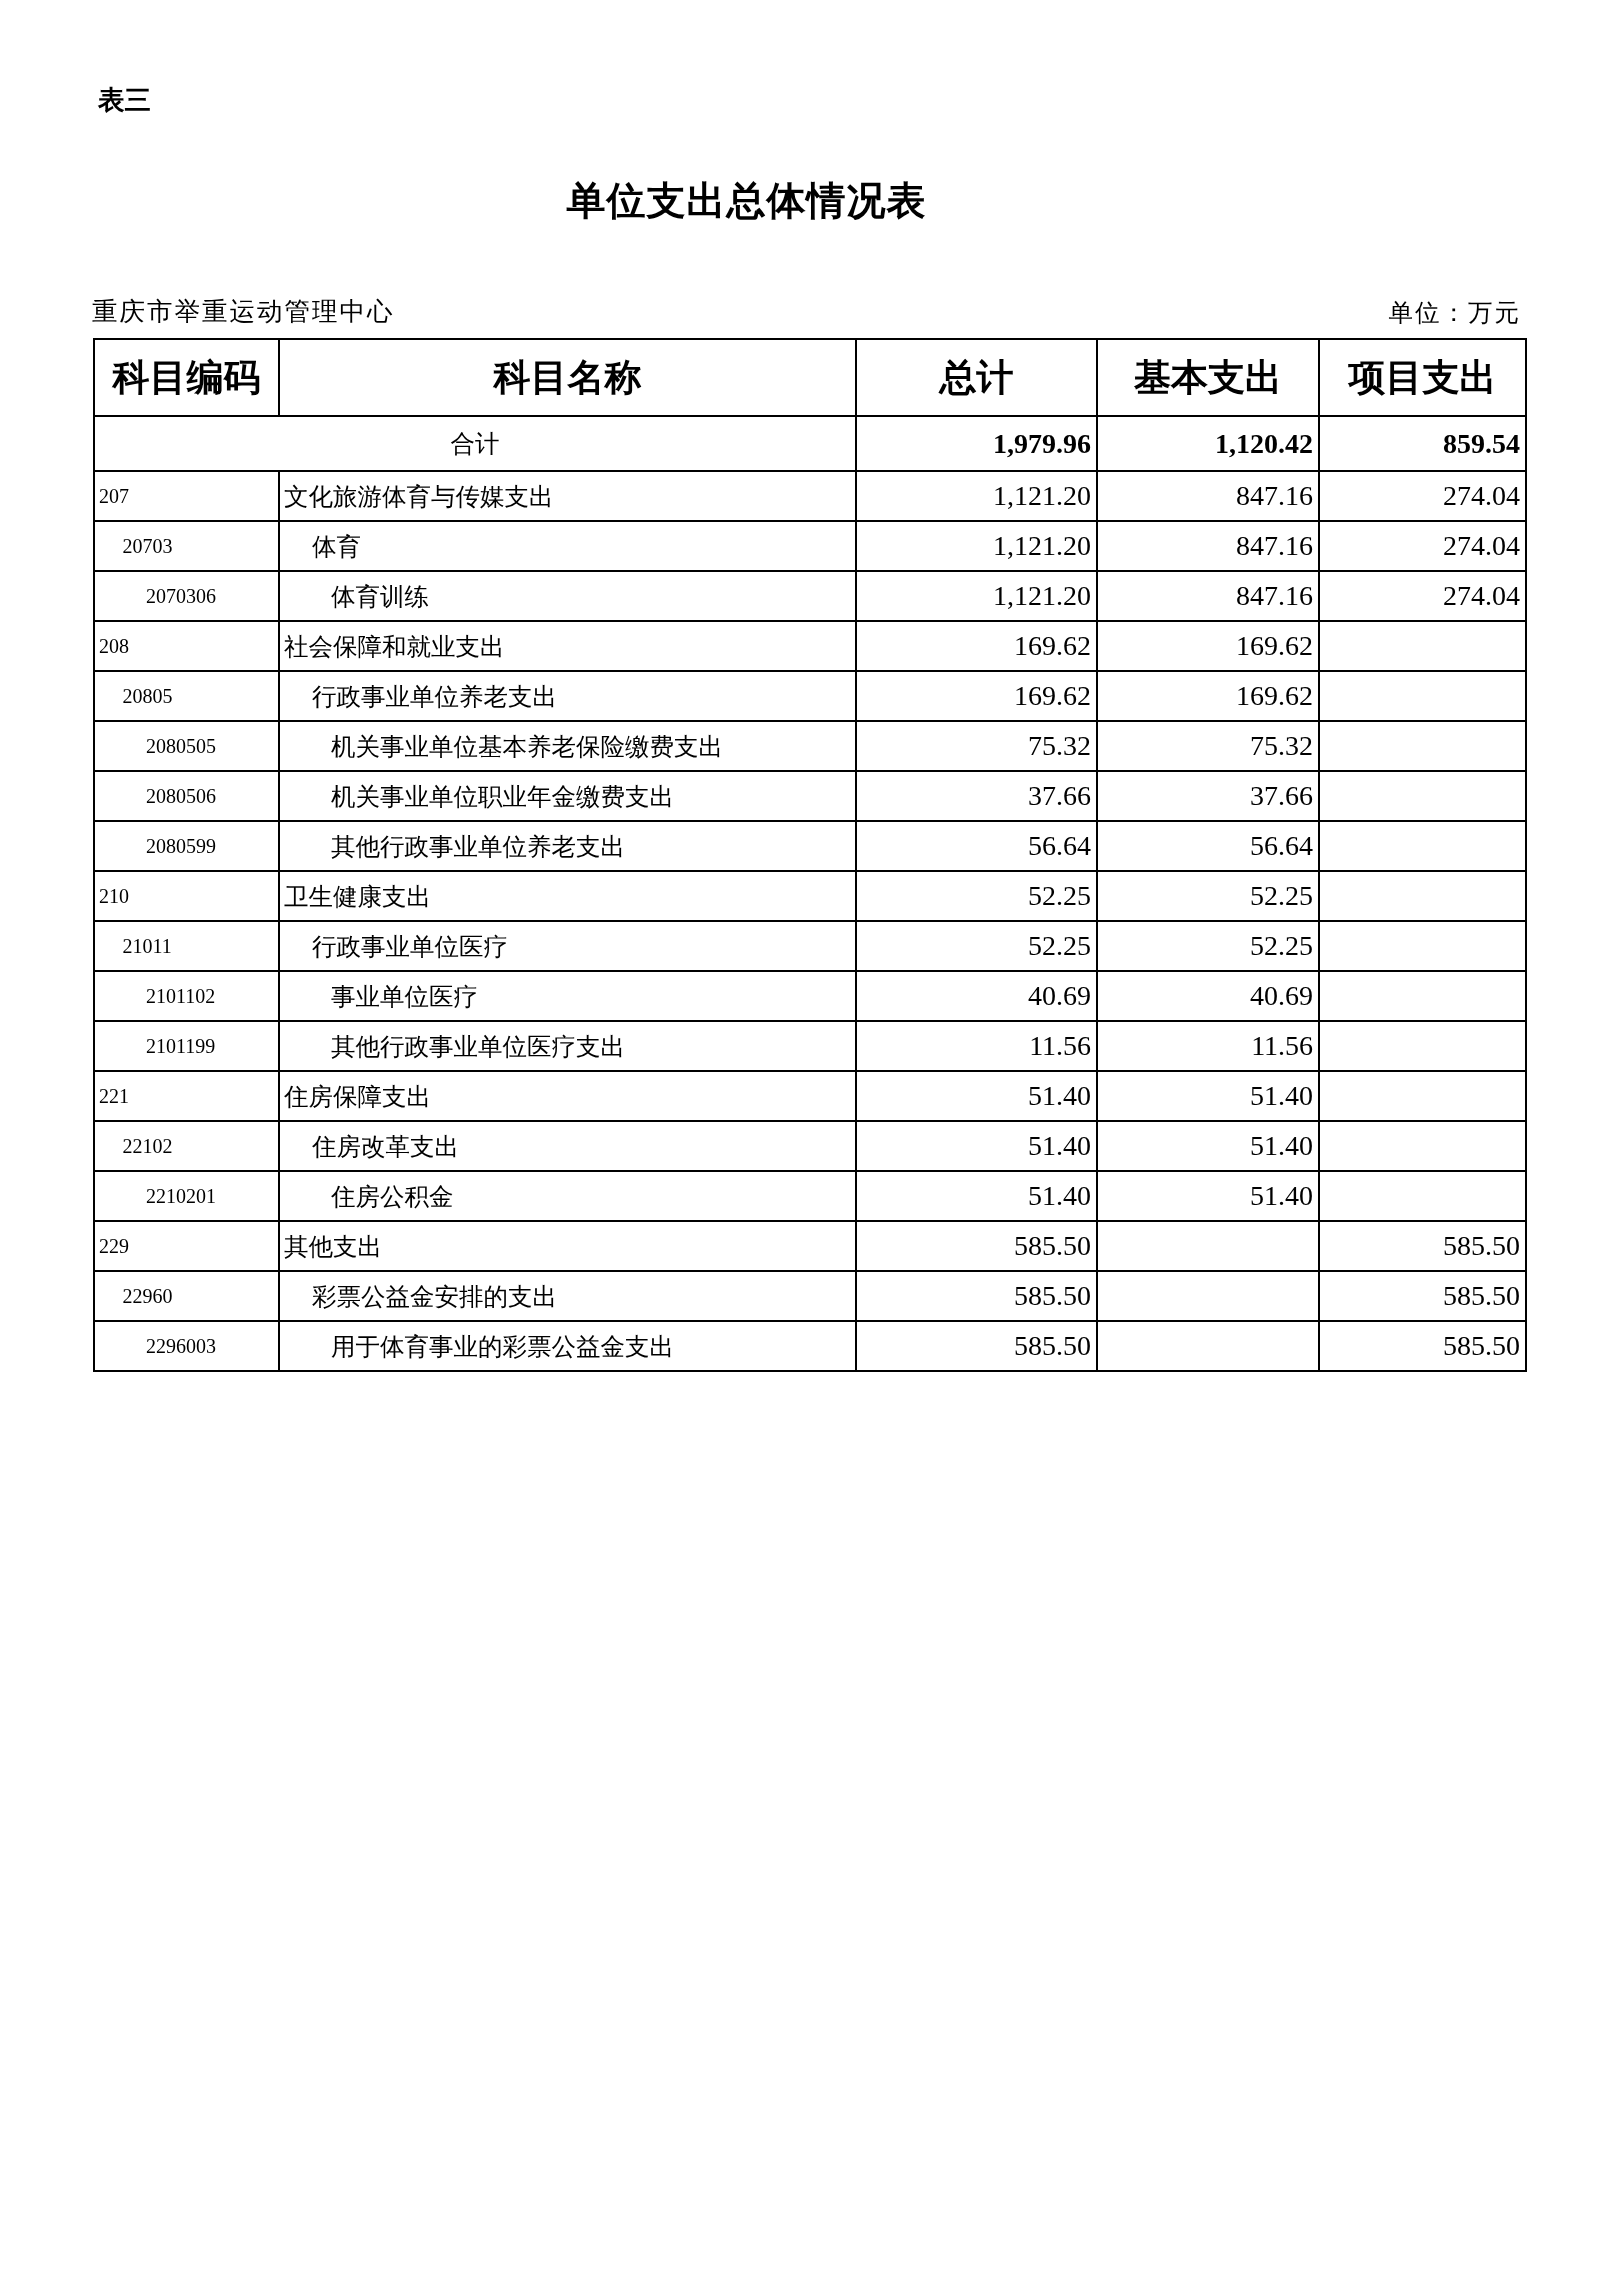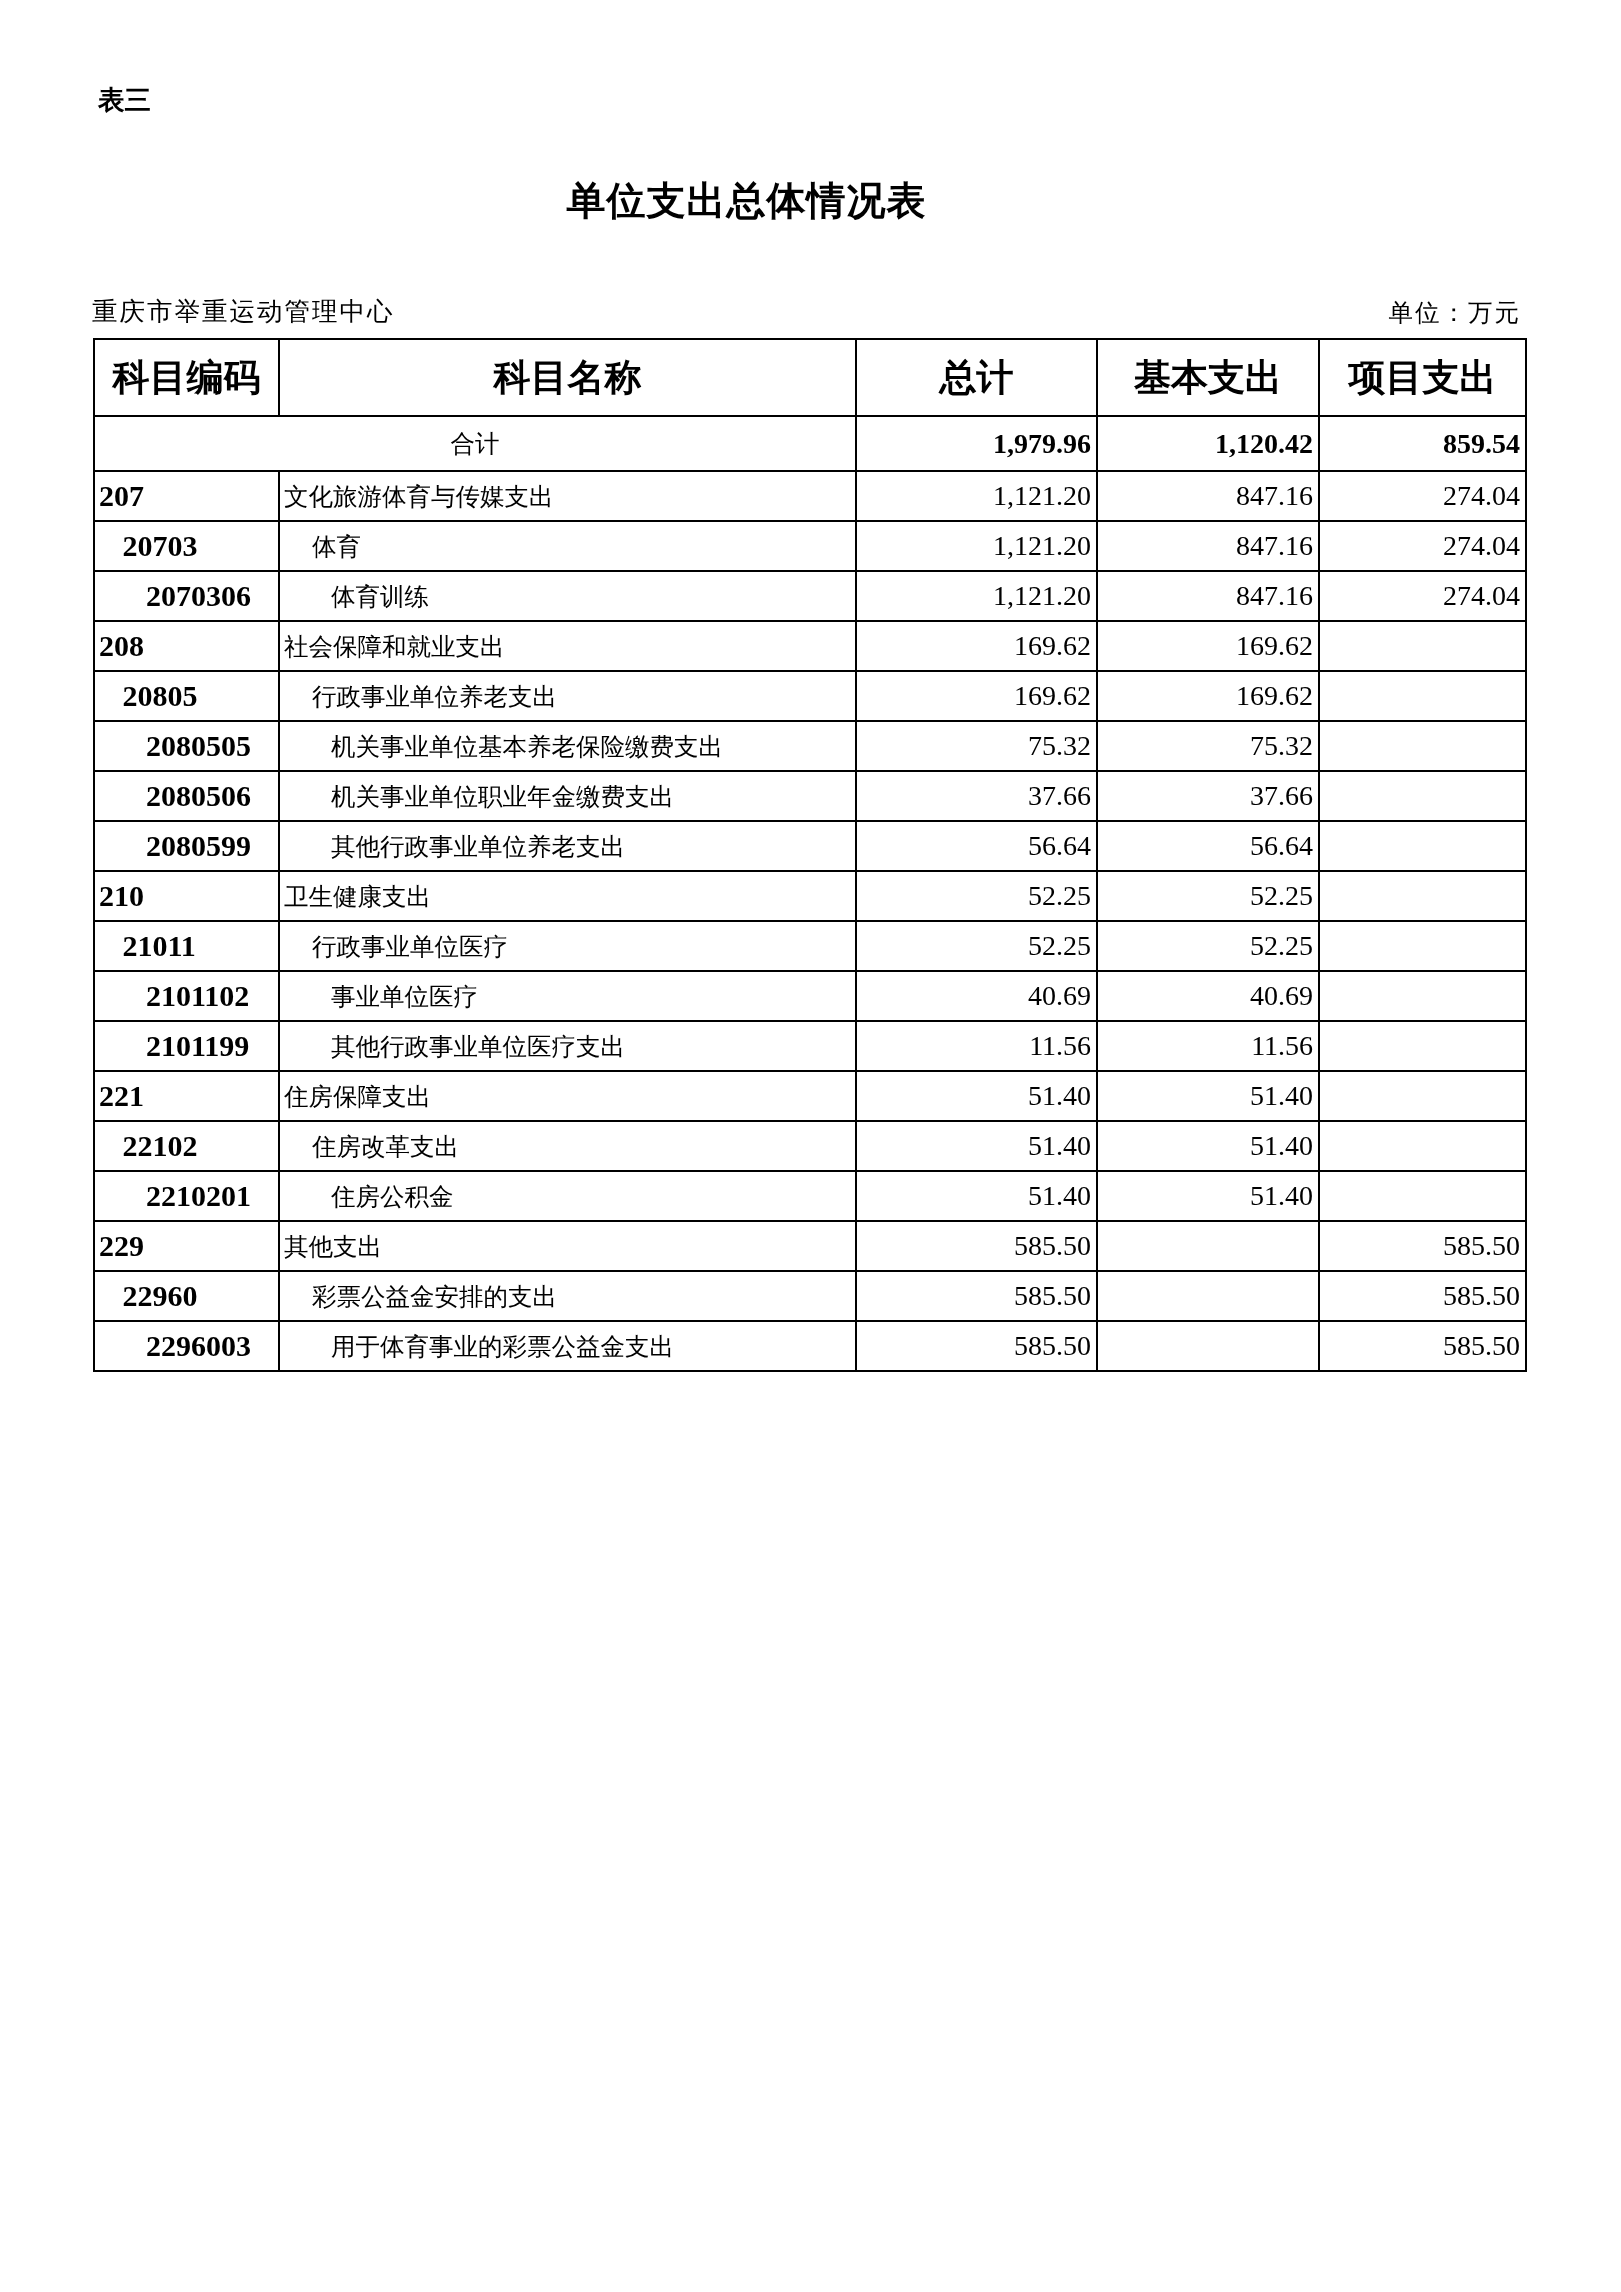--- a/index.html
+++ b/index.html
@@ -6,21 +6,21 @@
   body { width:1621px; height:2293px; position:relative; font-family:"DejaVu Serif","Liberation Serif",serif; color:#000; }
   .label-top { position:absolute; left:98px; top:82px; font-size:26.5px; font-weight:bold; font-family:"DejaVu Sans","Liberation Sans",sans-serif;text-align:right; }
   .title { position:absolute; left:0; width:1493px; top:174px; text-align:center; font-size:39px; font-weight:bold; letter-spacing:1px; }
   .org { position:absolute; left:92px; top:294px; font-size:25.5px; letter-spacing:2px; }
   .unit { position:absolute; right:100px; top:296px; font-size:24.5px; letter-spacing:2px; }
   table { position:absolute; left:93px; top:338px; width:1433px; border-collapse:collapse; table-layout:fixed; }
   td, th { border:2.9px solid #000; padding:0 4.9px; height:48px; font-size:24.5px; white-space:nowrap; overflow:hidden; }
   th { height:75px; font-size:37px; font-weight:bold; font-family:"DejaVu Sans","Liberation Sans",sans-serif; text-align:center; }
   tr.total td { height:53px;margin-left:36px; }
   .num { text-align:right; font-family:"Liberation Serif",serif; font-size:28px; }
-  .code { font-family:"Liberation Serif",serif; font-size:30px;font-weight:bold; }
+  .code { font-family:"Liberation Serif",serif; font-size:20px; }
   .bold { font-weight:bold; }
   .center { text-align:center; }
   .l1 { padding-left:3.9px; } .l2 { padding-left:32px;font-family:Liberation Serif, serif; } .l3 { padding-left:51px; }
   .n1 { padding-left:3.9px; } .n2 { padding-left:27.4px; } .n3 { padding-left:51px; }
 </style>
 </head>
 <body>
 
 <div class="label-top">表三</div>
 <div class="title">单位支出总体情况表</div>

